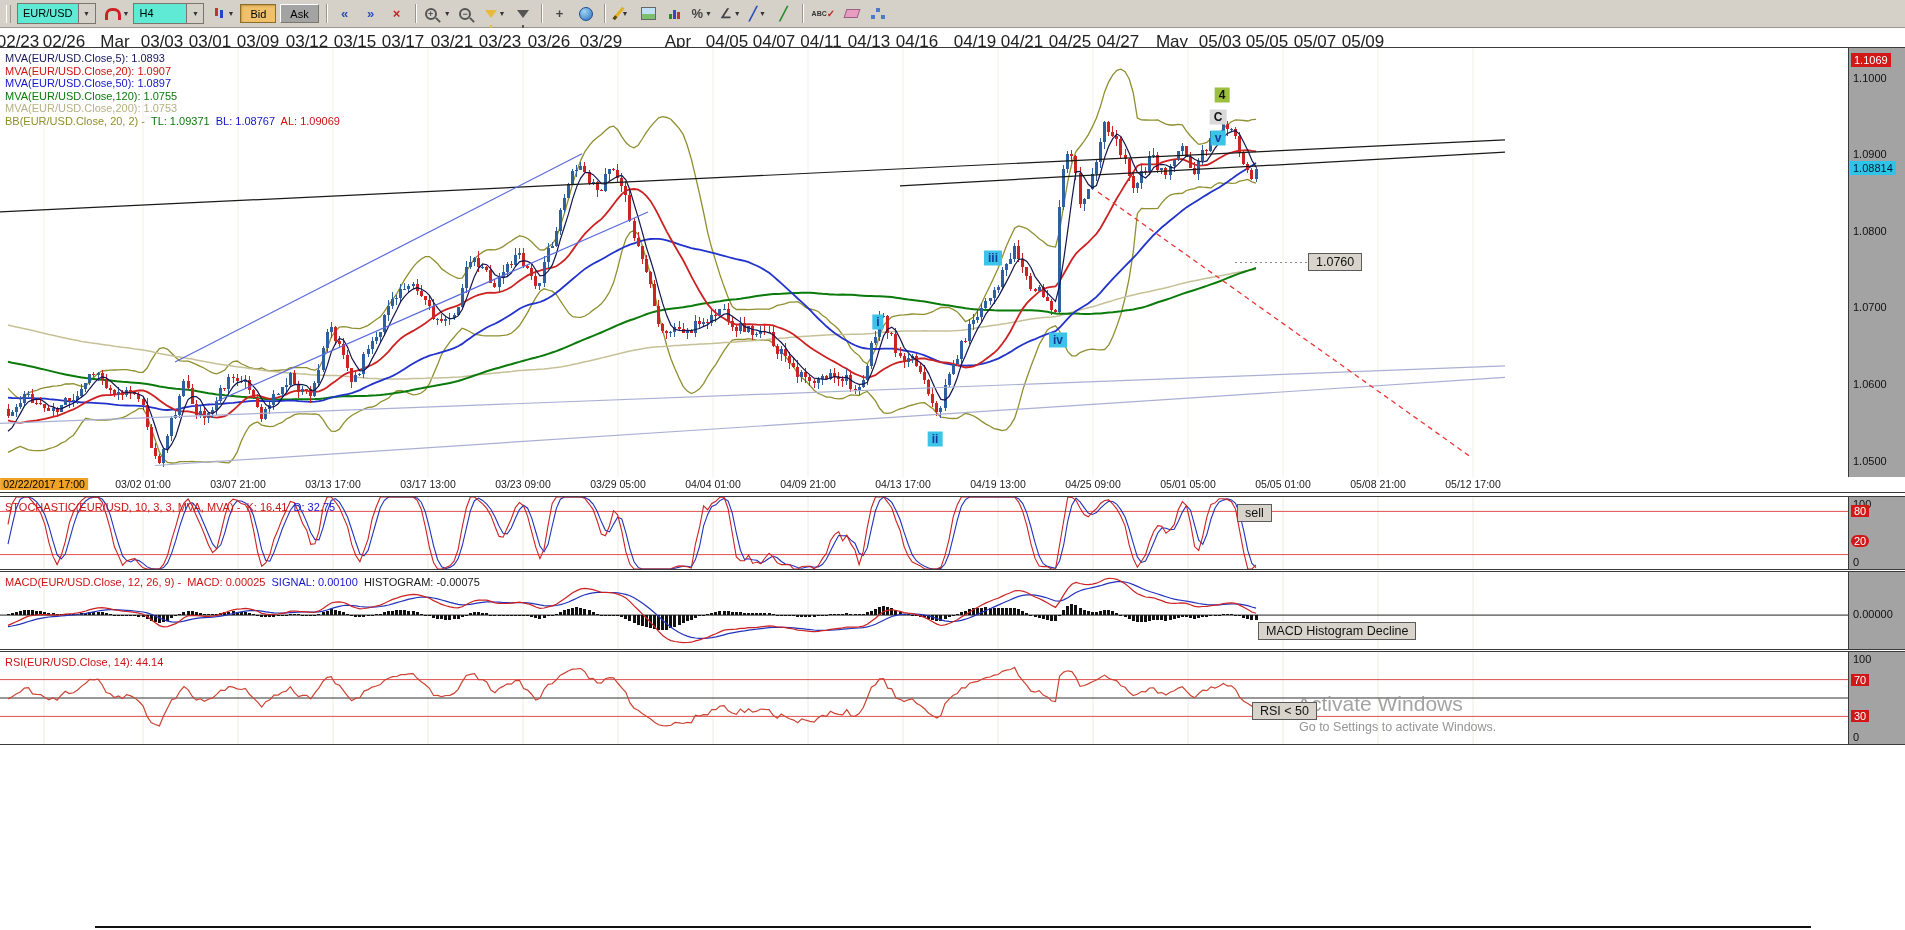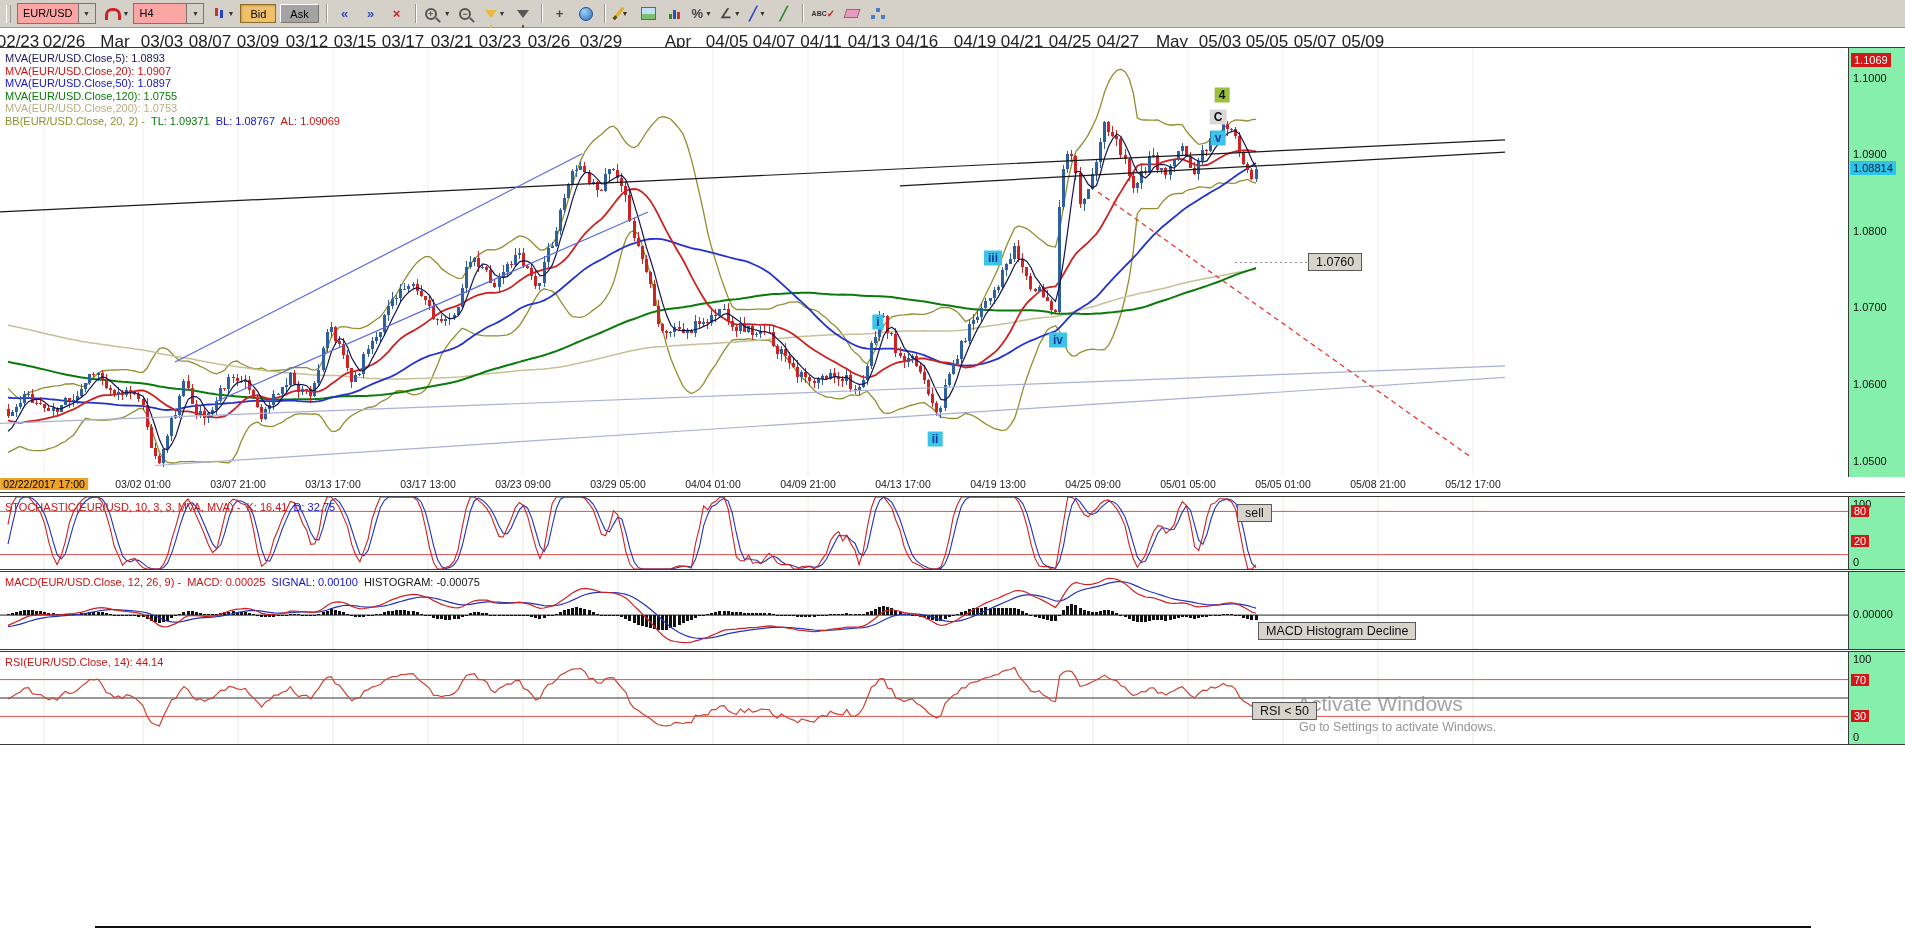--- a/index.html
+++ b/index.html
@@ -1,21 +1,21 @@
 <!DOCTYPE html>
 <html><head>
 <meta charset="utf-8">
 <style>
   html,body{margin:0;padding:0;background:#fff;}
   .screen{position:relative;width:1905px;height:930px;background:#ffffff;font-family:"Liberation Sans",sans-serif;overflow:hidden;}
 
   
   .toolbar{position:absolute;left:0;top:0;width:1905px;height:28px;background:#d5d1c9;border-bottom:1px solid #9a968e;display:flex;align-items:center;padding-left:6px;box-sizing:border-box;}
   .grip{width:3px;height:18px;border-left:1px solid #fff;border-right:1px solid #9a968e;margin-right:6px;}
-  .combo{display:flex;height:19px;background:#fca5a5;border:1px solid #7a766e;margin-right:5px;}
+  .combo{display:flex;height:19px;background:#5eead4;border:1px solid #7a766e;margin-right:5px;}
   .combo-text{font-size:11px;padding:3px 5px 0 5px;min-width:46px;color:#000;}
   .combo-text.narrow{min-width:42px;}
   .combo-dd{width:16px;background:#d5d1c9;border-left:1px solid #7a766e;display:flex;align-items:center;justify-content:center;font-size:7px;color:#333;}
   .tbtn{height:21px;min-width:24px;background:transparent;border:1px solid transparent;display:flex;align-items:center;justify-content:center;margin:0 1px;padding:0 2px;box-sizing:border-box;font-family:inherit;}
   .tbtn .dd{font-size:7px;color:#333;margin-left:2px;}
   .btn{height:19px;font-size:11px;padding:0 9px;margin:0 2px;font-family:inherit;}
   .btn.bid{background:#f0c06a;border:1px solid #8a6d2a;box-shadow:inset 1px 1px 2px rgba(120,80,0,.35);}
   .btn.ask{background:#a3a3a3;border-style:solid;border-width:1px;border-color:#ffffff #7a766e #7a766e #ffffff;}
   .sep{width:1px;height:19px;background:#9a968e;margin:0 5px;box-shadow:1px 0 0 #fff;}
   .g{font-size:13px;line-height:13px;}
@@ -45,21 +45,21 @@
   .ic-cand::before{content:"";position:absolute;left:2px;top:1px;width:3px;height:8px;background:#c23333;}
   .ic-cand::after{content:"";position:absolute;left:7px;top:3px;width:3px;height:8px;background:#2244cc;}
   .ic-abc{font-size:7px;font-weight:bold;color:#333;font-style:normal;}
 
   
   .top-axis{position:absolute;left:0;top:28px;width:1905px;height:20px;background:#fff;border-bottom:1px solid #3a3a3a;box-sizing:border-box;}
   .dlab{position:absolute;top:4px;transform:translateX(-50%);font-size:17px;color:#222;white-space:nowrap;}
   .main-panel{position:absolute;left:0;top:48px;width:1905px;height:429px;background:#fff;border-bottom:2px solid #fca5a5;}
   .plot{position:absolute;left:0;top:0;height:100%;width:1848px;overflow:hidden;}
   .plot svg{display:block;}
-  .axis-y{position:absolute;left:1848px;top:0;bottom:0;width:56px;border-left:1px solid #3a3a3a;background:#86efac;}
+  .axis-y{position:absolute;left:1848px;top:0;bottom:0;width:56px;border-left:1px solid #3a3a3a;background:#a3a3a3;}
   .ax-lab{position:absolute;left:4px;font-size:11px;color:#111;white-space:nowrap;}
   .ax-lab.hl-red{background:#d11818;color:#fff;padding:0 3px;left:2px;}
   .pin-high{position:absolute;top:5px;left:2px;background:#d11818;color:#fff;font-size:11px;padding:1px 3px;}
   .pin-cur{position:absolute;left:1px;background:#2ec4e8;color:#001a33;font-size:11px;padding:1px 3px;}
   .time-axis{position:absolute;left:0;top:477px;width:1905px;height:16px;background:#fff;border-bottom:1px solid #3a3a3a;box-sizing:border-box;}
   .tlab{position:absolute;top:1px;transform:translateX(-50%);font-size:10.5px;color:#222;white-space:nowrap;padding:0 3px;}
   .tlab.hl{background:#f0a225;color:#000;}
   .ind-panel{position:absolute;left:0;width:1905px;background:#fff;border-top:1px solid #3a3a3a;border-bottom:1px solid #3a3a3a;box-sizing:content-box;}
   .legend{position:absolute;left:5px;top:4px;z-index:3;}
   .leg-row{font-size:11px;line-height:12.5px;white-space:pre;}
@@ -189,21 +189,21 @@
     <button class="tbtn">
         <span class="ic-hier"></span>
       </button>
   </div>
 
   <div class="top-axis" id="topAxis">
       <div class="dlab" style="left: 18px;">02/23</div>
       <div class="dlab" style="left: 64px;">02/26</div>
       <div class="dlab" style="left: 115px;">Mar</div>
       <div class="dlab" style="left: 162px;">03/03</div>
-      <div class="dlab" style="left: 210px;">08/07</div>
+      <div class="dlab" style="left: 210px;">03/01</div>
       <div class="dlab" style="left: 258px;">03/09</div>
       <div class="dlab" style="left: 307px;">03/12</div>
       <div class="dlab" style="left: 355px;">03/15</div>
       <div class="dlab" style="left: 403px;">03/17</div>
       <div class="dlab" style="left: 452px;">03/21</div>
       <div class="dlab" style="left: 500px;">03/23</div>
       <div class="dlab" style="left: 549px;">03/26</div>
       <div class="dlab" style="left: 601px;">03/29</div>
       <div class="dlab" style="left: 678px;">Apr</div>
       <div class="dlab" style="left: 727px;">04/05</div>
@@ -950,21 +950,21 @@
       <div class="legend" id="stochLegend">
           <div class="leg-row"><span style="color: rgb(204, 20, 20);">STOCHASTIC(EUR/USD, 10, 3, 3, MVA, MVA) -  </span><span style="color: rgb(204, 20, 20);">K: 16.41  </span><span style="color: rgb(20, 20, 204);">D: 32.75</span></div>
         </div>
       <div class="note-box" style="left:1237px;top:7px;">
         <span>sell</span>
       </div>
     </div>
     <div class="axis-y" id="stochAxis">
         <div class="ax-lab" style="top: 1px;">100</div>
         <div class="ax-lab hl-red" style="top: 8.4px;">80</div>
-        <div class="ax-lab hl-red" style="top: 38px;">20</div>
+        <div class="ax-lab hl-red" style="top: 38px; border-radius: 6px;">20</div>
         <div class="ax-lab" style="top: 59px;">0</div>
       </div>
   </div>
 
   <div class="ind-panel" id="macdPanel" style="top:571px;height:77px;">
     <div class="plot">
       <svg id="macdSvg" width="1848" height="77">
           <line x1="44" y1="0" x2="44" y2="77" stroke="#eceae4"></line>
           <line x1="143" y1="0" x2="143" y2="77" stroke="#eceae4"></line>
           <line x1="238" y1="0" x2="238" y2="77" stroke="#eceae4"></line>

